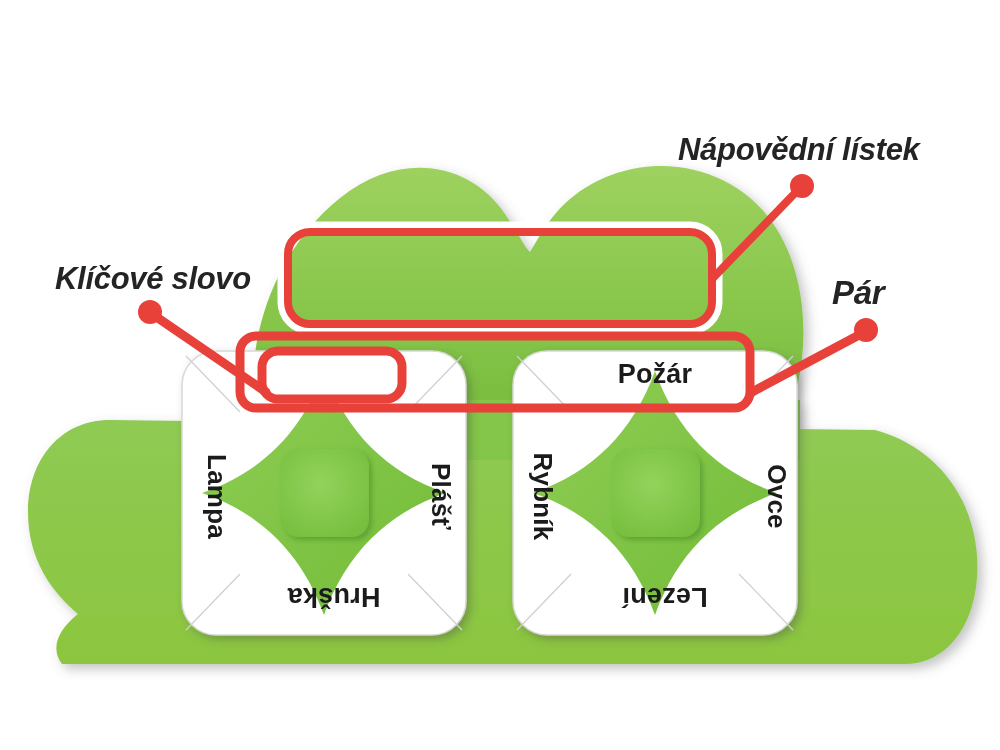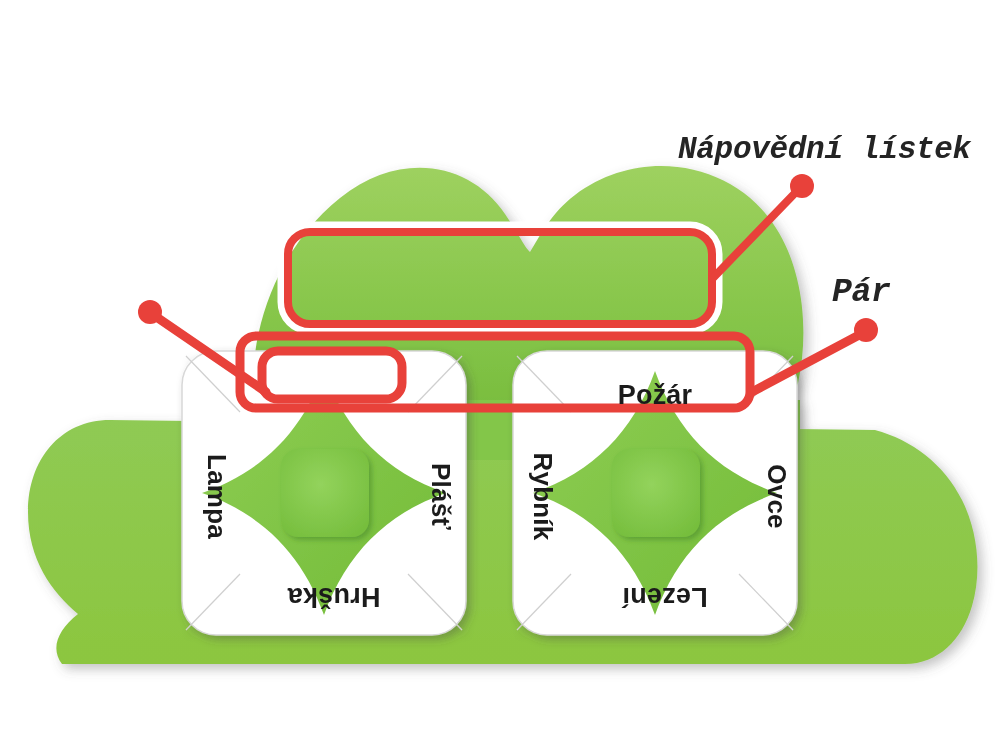--- a/index.html
+++ b/index.html
@@ -3,21 +3,21 @@
 <meta charset="utf-8">
 <style>
   html,body{margin:0;padding:0;background:#ffffff;}
   body{width:1000px;height:750px;overflow:hidden;
        font-family:"Liberation Sans","DejaVu Sans",sans-serif;}
   #stage{position:relative;width:1000px;height:750px;background:#fff;}
   #stage svg.layer{position:absolute;left:0;top:0;width:1000px;height:750px;}
 
   .annot{
     position:absolute;
-    font-family:Liberation Mono, monospace;
+    font-family:Liberation Sans, sans-serif;
     font-weight:bold;
     font-style:italic;
     color:#242424;
     white-space:nowrap;
     letter-spacing:-0.3px;
   }
   #lbl-napovedni{ left:678px; top:132px; font-size:31px; }
   #lbl-klicove  { left:55px;  top:261px; font-size:31px; }
   #lbl-par      { left:832px; top:274px; font-size:33px; }
 
@@ -153,31 +153,32 @@
     </g>
 
     <g>
       <line x1="155" y1="316" x2="266" y2="392" stroke="#e8413a" stroke-width="9" stroke-linecap="round"></line>
       <circle cx="150" cy="312" r="12" fill="#e8413a"></circle>
     </g>
   </svg>
 
   <div class="annot" id="lbl-napovedni">Nápovědní lístek</div>
 
+  <div class="annot" id="lbl-klicove">Klíčové slovo</div>
 
   <div class="annot" id="lbl-par">Pár</div>
 
 
   <div class="cardword w-left" style="left:136px; top:481px; width:160px;">Lampa</div>
 
   <div class="cardword w-right" style="left:360px; top:481px; width:160px;">Plášť</div>
 
   <div class="cardword w-bottom" style="left:254px; top:581px; width:160px;">Hruška</div>
 
-  <div class="cardword w-top" style="left:585px; top:359px; width:140px;margin-top:21px;">Požár</div>
+  <div class="cardword w-top" style="left:585px; top:359px; width:140px;">Požár</div>
 
   <div class="cardword w-left" style="left:462px; top:481px; width:160px;">Rybník</div>
 
   <div class="cardword w-right" style="left:696px; top:481px; width:160px;">Ovce</div>
 
   <div class="cardword w-bottom" style="left:585px; top:581px; width:160px;">Lezení</div>
 
 </div>
 
 </body></html>

